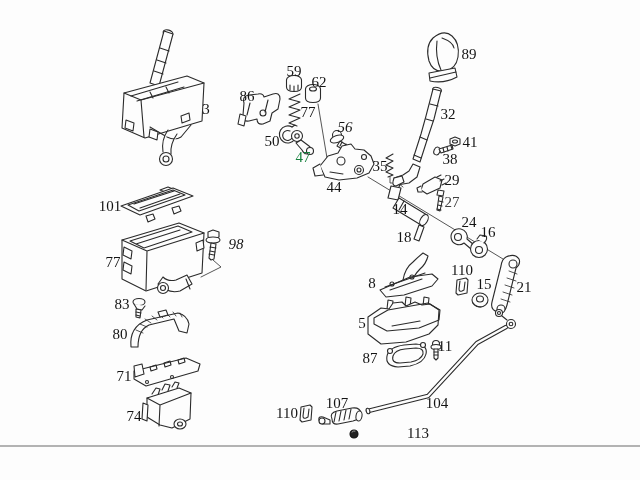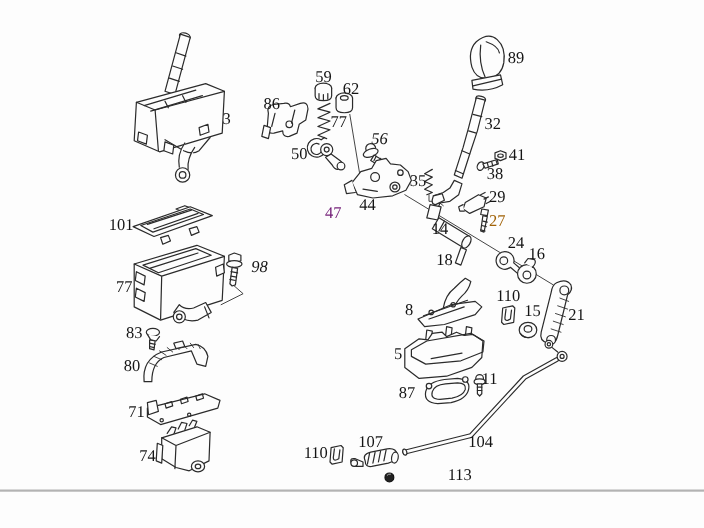--- a/index.html
+++ b/index.html
@@ -292,28 +292,28 @@
     </g>
   </svg>
 
   <div id="divider"></div>
 <span class="part-label" style="left: 206px; top: 109px; color: rgb(20, 20, 20);">3</span>
     <span class="part-label" style="left: 247px; top: 96px; color: rgb(20, 20, 20);">86</span>
     <span class="part-label" style="left: 294px; top: 71px; color: rgb(20, 20, 20);">59</span>
     <span class="part-label" style="left: 319px; top: 82px; color: rgb(20, 20, 20); text-align: center;">62</span>
     <span class="part-label" style="left: 308px; top: 112px; color: rgb(20, 20, 20);">77</span>
     <span class="part-label" style="left: 272px; top: 141px; color: rgb(20, 20, 20);">50</span>
-    <span class="part-label" style="left: 303px; top: 157px; color: #701a75; margin-top: 38px;">47</span>
+    <span class="part-label" style="left: 303px; top: 157px; color: #15803d;">47</span>
     <span class="part-label" style="left: 345px; top: 127px; color: rgb(20, 20, 20); font-style: italic;">56</span>
     <span class="part-label" style="left: 334px; top: 187px; color: rgb(20, 20, 20);">44</span>
     <span class="part-label" style="left: 380px; top: 166px; color: rgb(20, 20, 20);">35</span>
     <span class="part-label" style="left: 389px; top: 209px; color: rgb(20, 20, 20); margin-left: 11px;">14</span>
     <span class="part-label" style="left: 404px; top: 237px; color: rgb(20, 20, 20);">18</span>
     <span class="part-label" style="left: 452px; top: 180px; color: rgb(20, 20, 20);">29</span>
-    <span class="part-label" style="left: 452px; top: 202px; color: #a16207;">27</span>
+    <span class="part-label" style="left: 452px; top: 202px; color: #404040;">27</span>
     <span class="part-label" style="left: 469px; top: 222px; color: rgb(20, 20, 20);">24</span>
     <span class="part-label" style="left: 488px; top: 232px; color: rgb(20, 20, 20);">16</span>
     <span class="part-label" style="left: 462px; top: 270px; color: rgb(20, 20, 20);">110</span>
     <span class="part-label" style="left: 484px; top: 284px; color: rgb(20, 20, 20);">15</span>
     <span class="part-label" style="left: 524px; top: 287px; color: rgb(20, 20, 20);">21</span>
     <span class="part-label" style="left: 372px; top: 283px; color: rgb(20, 20, 20);">8</span>
     <span class="part-label" style="left: 362px; top: 323px; color: rgb(20, 20, 20);">5</span>
     <span class="part-label" style="left: 370px; top: 358px; color: rgb(20, 20, 20);">87</span>
     <span class="part-label" style="left: 445px; top: 346px; color: rgb(20, 20, 20);">11</span>
     <span class="part-label" style="left: 469px; top: 54px; color: rgb(20, 20, 20);">89</span>

